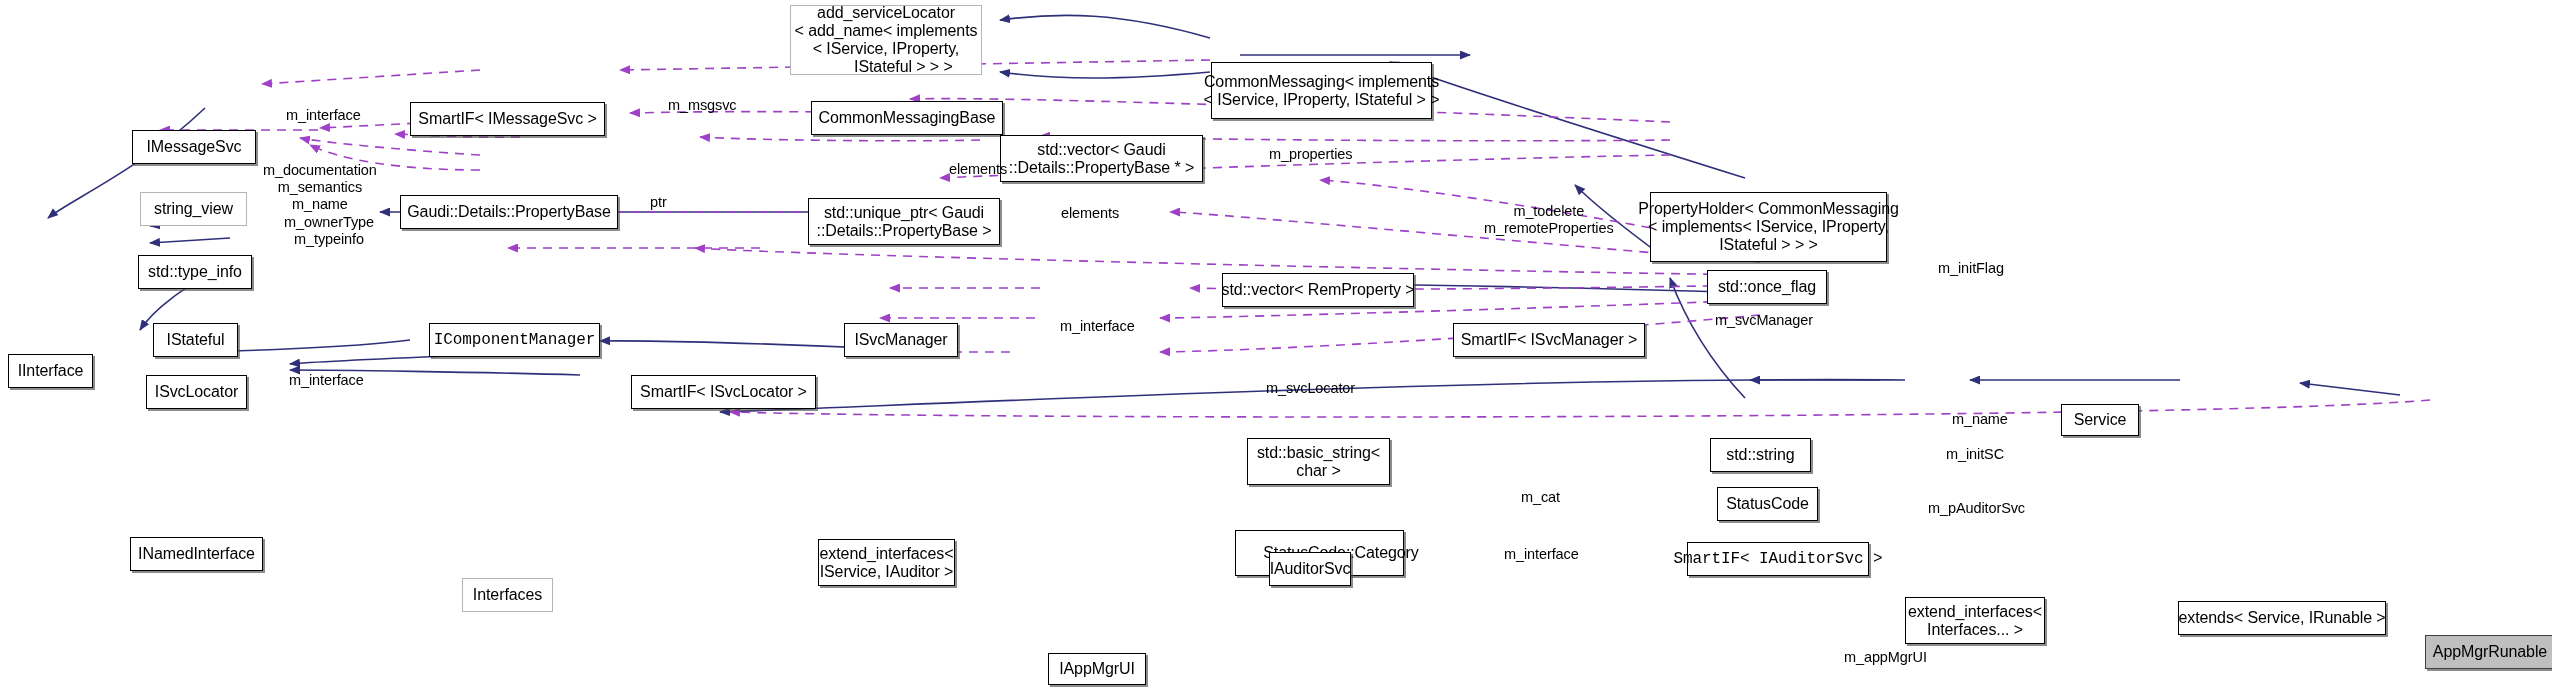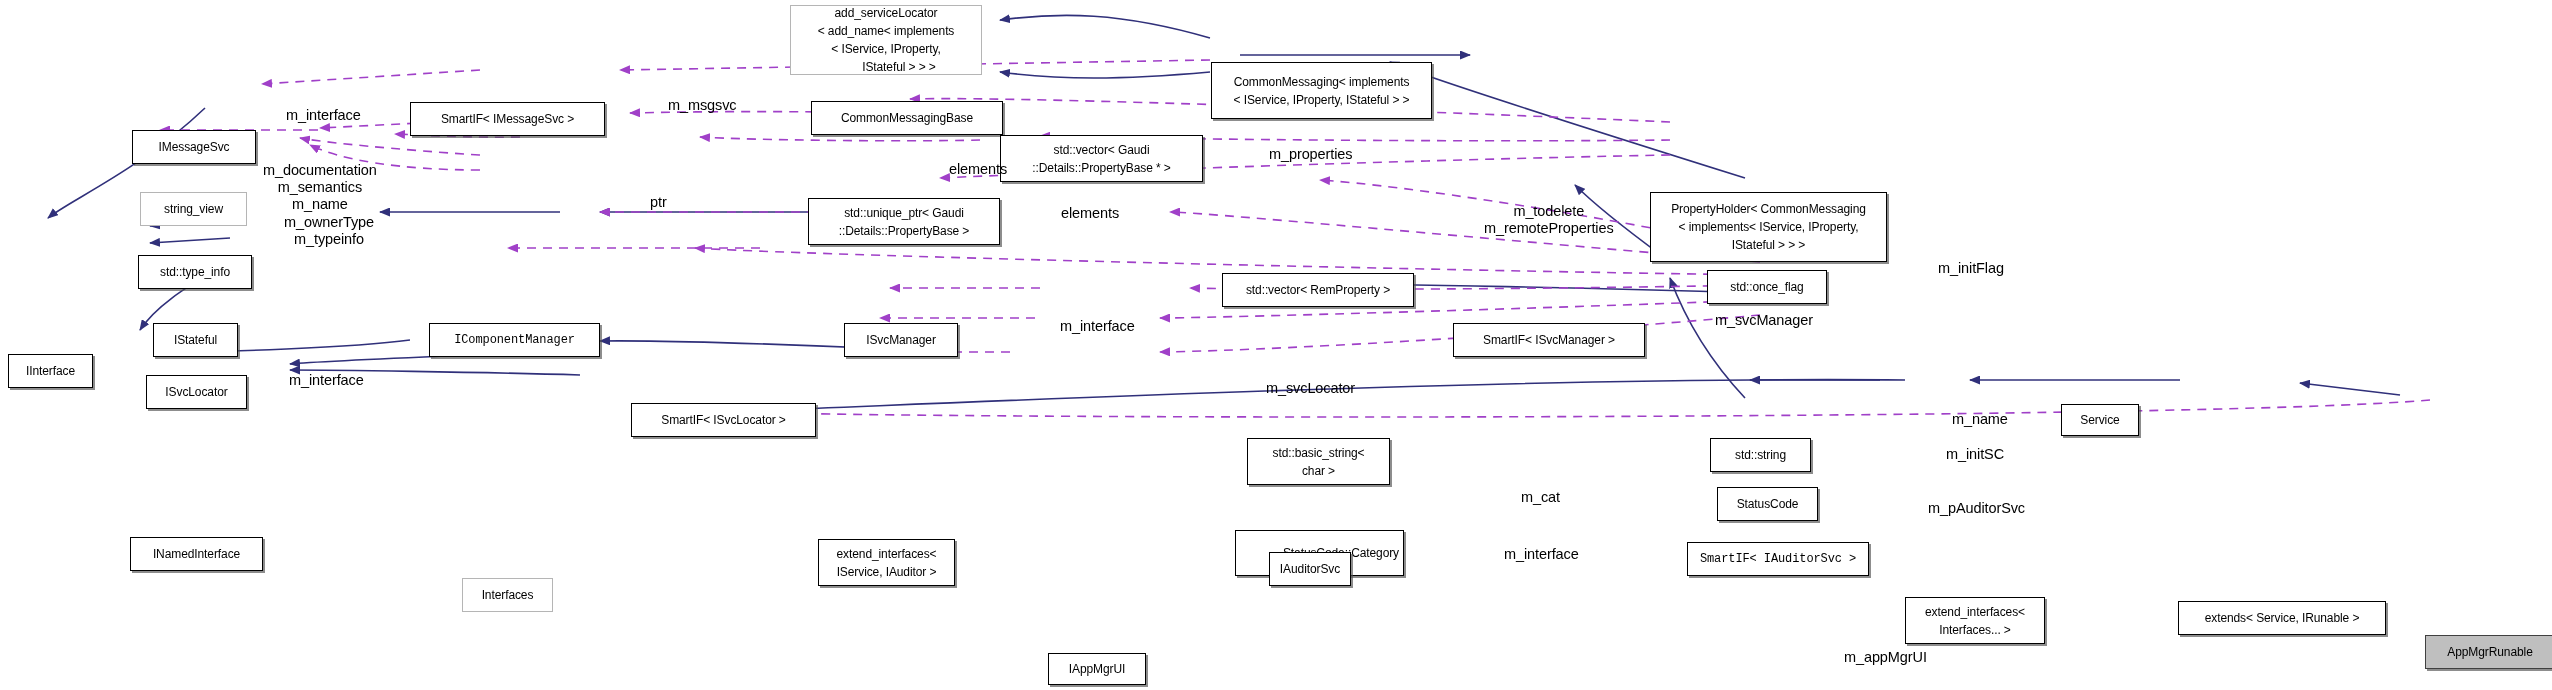--- a/index.html
+++ b/index.html
@@ -26,21 +26,21 @@
   .node {
     position: absolute;
     box-sizing: border-box;
     display: flex;
     align-items: center;
     justify-content: center;
     text-align: center;
     background: #ffffff;
     border: 1px solid #000000;
     color: #000000;
-    font-size: 12px;
+    font-size: 16px;
     line-height: 18px;
     white-space: pre;
     letter-spacing: -0.1px;
     box-shadow: 2px 2px 0 0 rgba(80,80,80,0.65);
     z-index: 3;
   }
   .node.light {
     border: 1px solid #b5b5b5;
     box-shadow: none;
   }
@@ -136,32 +136,33 @@
 &lt; IService, IProperty, IStateful &gt; &gt;</div>
     <div class="node" style="left: 132px; top: 130px; width: 124px; height: 34px;">IMessageSvc</div>
     <div class="node" style="left: 410px; top: 102px; width: 195px; height: 34px;">SmartIF&lt; IMessageSvc &gt;</div>
     <div class="node" style="left: 811px; top: 101px; width: 192px; height: 34px;">CommonMessagingBase</div>
     <div class="node" style="left: 1000px; top: 135px; width: 203px; height: 47px;">std::vector&lt; Gaudi
 ::Details::PropertyBase * &gt;</div>
     <div class="node" style="left: 1650px; top: 192px; width: 237px; height: 70px;">PropertyHolder&lt; CommonMessaging
 &lt; implements&lt; IService, IProperty,
 IStateful &gt; &gt; &gt;</div>
     <div class="node light" style="left: 140px; top: 192px; width: 107px; height: 34px;">string_view</div>
+    <div class="node" style="left: 400px; top: 195px; width: 218px; height: 34px;">Gaudi::Details::PropertyBase</div>
     <div class="node" style="left: 808px; top: 198px; width: 192px; height: 47px;">std::unique_ptr&lt; Gaudi
 ::Details::PropertyBase &gt;</div>
     <div class="node" style="left: 1222px; top: 273px; width: 192px; height: 34px;">std::vector&lt; RemProperty &gt;</div>
     <div class="node" style="left: 138px; top: 255px; width: 114px; height: 34px;">std::type_info</div>
     <div class="node" style="left: 1707px; top: 270px; width: 120px; height: 34px;">std::once_flag</div>
     <div class="node" style="left: 8px; top: 354px; width: 85px; height: 34px;">IInterface</div>
     <div class="node" style="left: 153px; top: 323px; width: 85px; height: 34px;">IStateful</div>
     <div class="node" style="left: 429px; top: 323px; width: 171px; height: 34px; font-family: Liberation Mono, monospace;">IComponentManager</div>
     <div class="node" style="left: 844px; top: 323px; width: 114px; height: 34px;">ISvcManager</div>
     <div class="node" style="left: 1453px; top: 323px; width: 192px; height: 34px;">SmartIF&lt; ISvcManager &gt;</div>
     <div class="node" style="left: 146px; top: 375px; width: 101px; height: 34px;">ISvcLocator</div>
-    <div class="node" style="left: 631px; top: 375px; width: 185px; height: 34px; margin-top: 28px;">SmartIF&lt; ISvcLocator &gt;</div>
+    <div class="node" style="left: 631px; top: 375px; width: 185px; height: 34px;">SmartIF&lt; ISvcLocator &gt;</div>
     <div class="node" style="left: 2061px; top: 404px; width: 78px; height: 32px;">Service</div>
     <div class="node" style="left: 1247px; top: 438px; width: 143px; height: 47px;">std::basic_string&lt;
 char &gt;</div>
     <div class="node" style="left: 1710px; top: 438px; width: 101px; height: 34px;">std::string</div>
     <div class="node" style="left: 1235px; top: 530px; width: 169px; height: 46px; padding-left: 43px;">StatusCode::Category</div>
     <div class="node" style="left: 1717px; top: 487px; width: 101px; height: 34px;">StatusCode</div>
     <div class="node" style="left: 818px; top: 539px; width: 137px; height: 47px;">extend_interfaces&lt;
 IService, IAuditor &gt;</div>
     <div class="node" style="left: 1269px; top: 552px; width: 82px; height: 34px;">IAuditorSvc</div>
     <div class="node" style="left: 1687px; top: 542px; width: 182px; height: 34px; font-family: Liberation Mono, monospace;">SmartIF&lt; IAuditorSvc &gt;</div>

